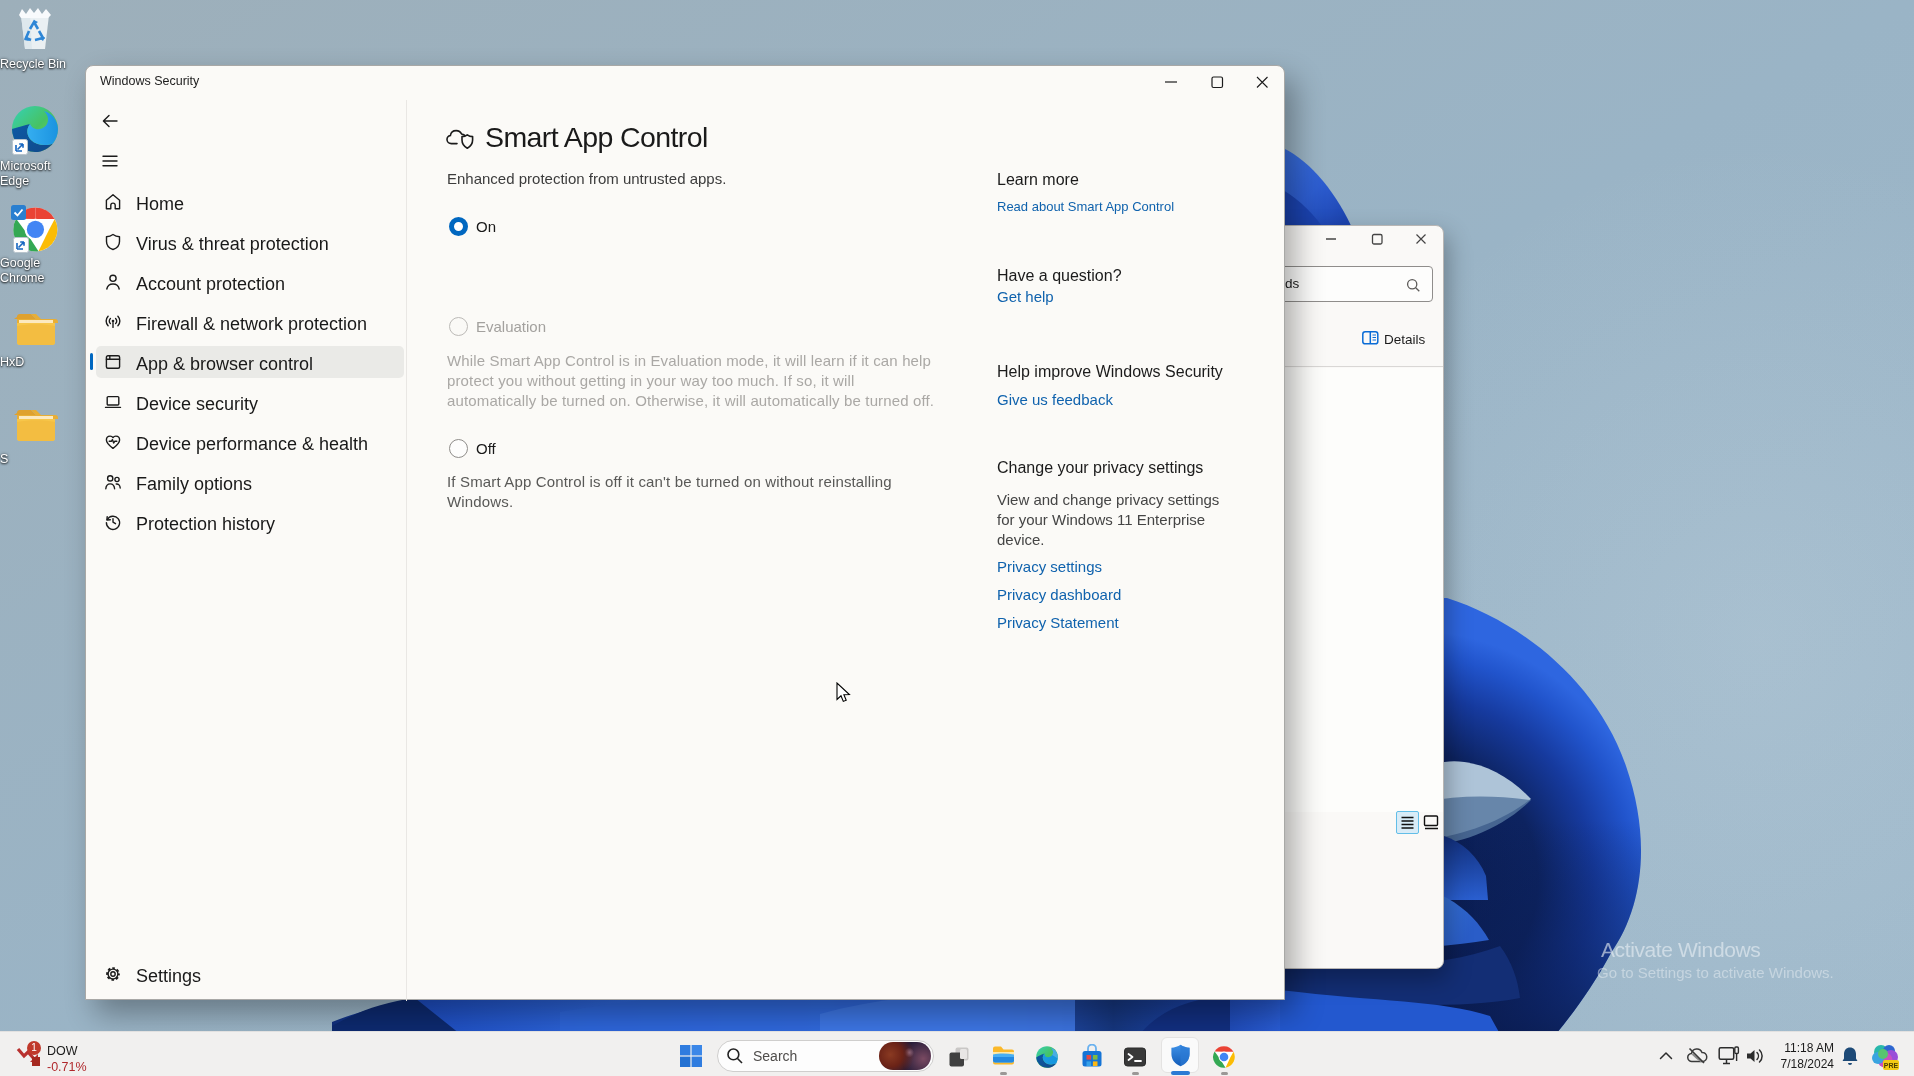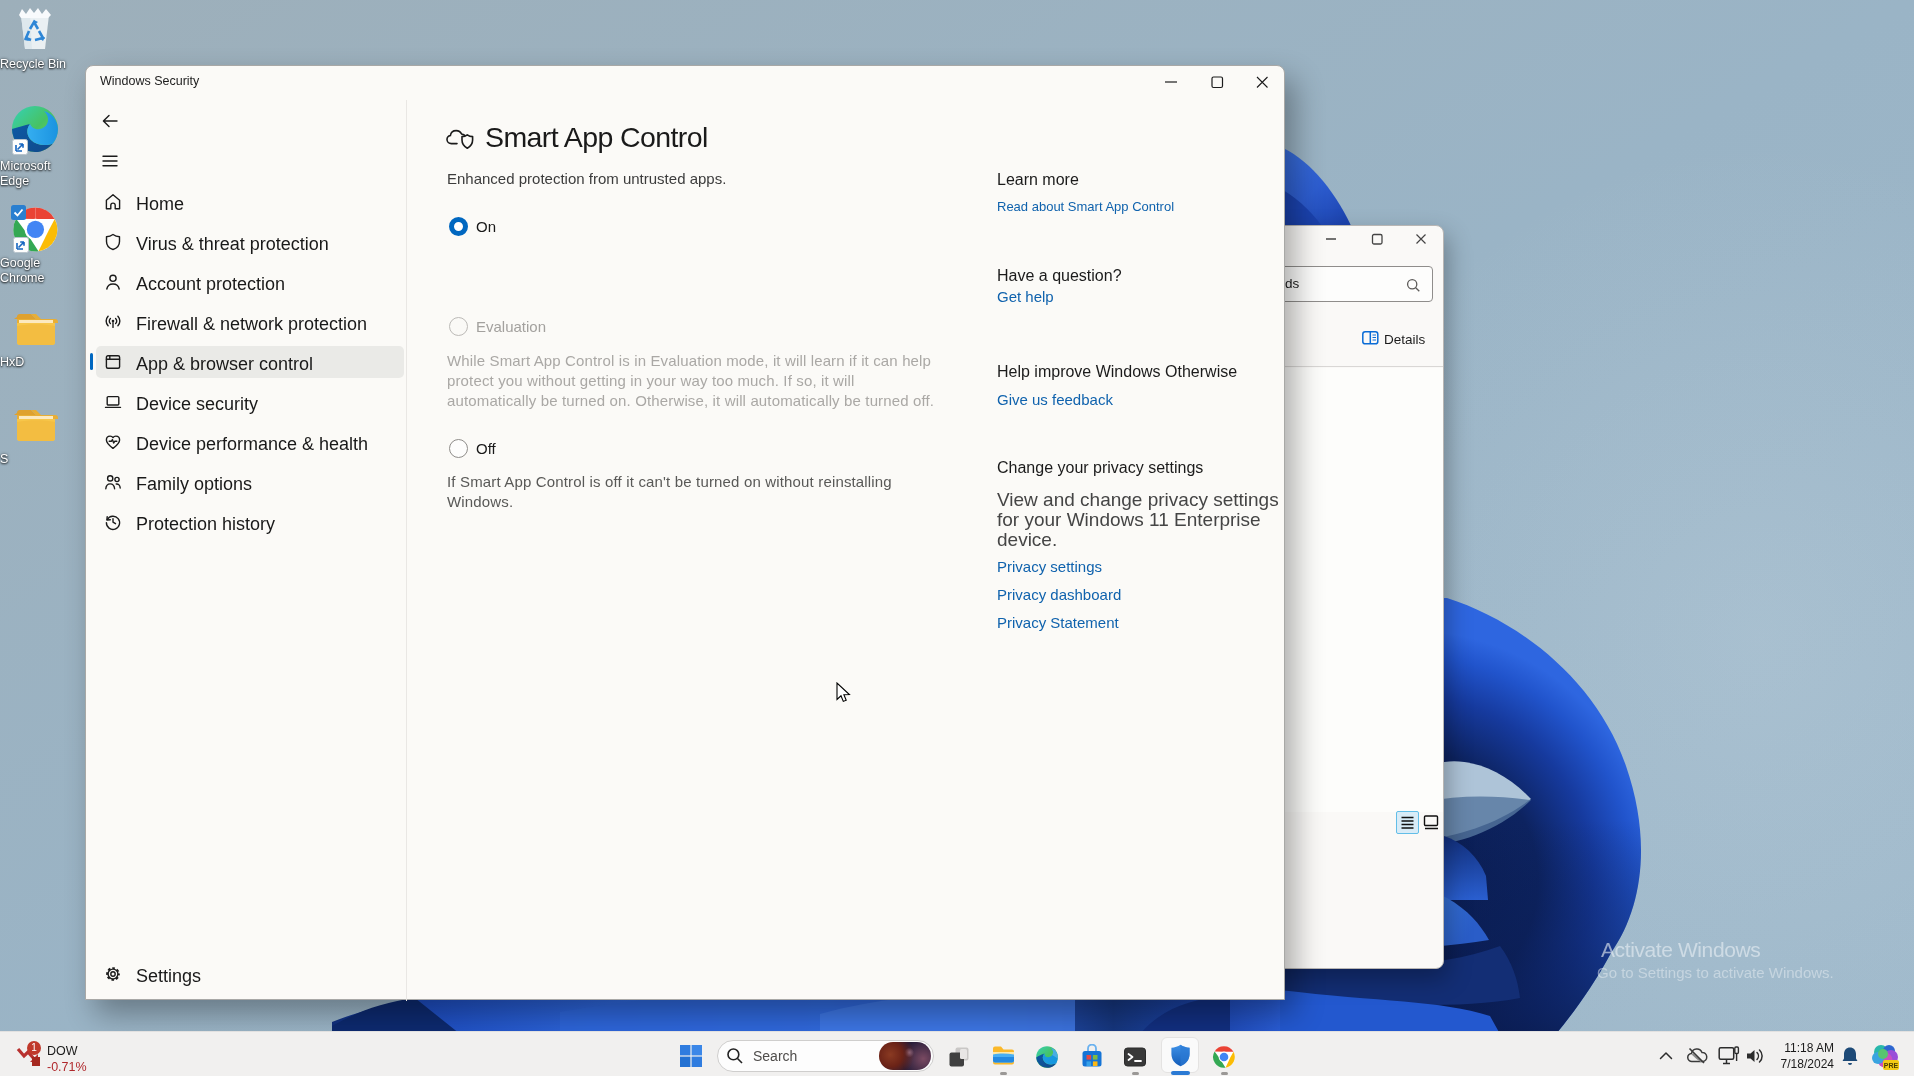--- a/index.html
+++ b/index.html
@@ -331,24 +331,24 @@
   <div class="abs" style="left:390px;top:252px;font-size:15px;color:#a3a19e">Evaluation</div>
   <div class="abs" style="left:361px;top:285px;font-size:15px;line-height:20px;letter-spacing:0.14px;color:#aaa8a5">While Smart App Control is in Evaluation mode, it will learn if it can help<br>protect you without getting in your way too much. If so, it will<br>automatically be turned on. Otherwise, it will automatically be turned off.</div>
   <div class="abs" style="left:363px;top:373px;width:19px;height:19px;border-radius:50%;background:#fdfdfc;border:1.5px solid #8f8d8a"></div>
   <div class="abs" style="left:390px;top:374px;font-size:15px;color:#191919">Off</div>
   <div class="abs" style="left:361px;top:406px;font-size:15px;line-height:20px;letter-spacing:0.16px;color:#595957">If Smart App Control is off it can't be turned on without reinstalling<br>Windows.</div>
 
   <div class="abs" style="left:911px;top:105px;font-size:16px;color:#1b1b1b">Learn more</div>
   <div class="abs" style="left:911px;top:133px;font-size:13px;color:#0f62ad">Read about Smart App Control</div>
   <div class="abs" style="left:911px;top:201px;font-size:16px;color:#1b1b1b">Have a question?</div>
   <div class="abs" style="left:911px;top:222px;font-size:15px;color:#0f62ad">Get help</div>
-  <div class="abs" style="left:911px;top:297px;font-size:16px;color:#1b1b1b">Help improve Windows Otherwise</div>
+  <div class="abs" style="left:911px;top:297px;font-size:16px;color:#1b1b1b">Help improve Windows Security</div>
   <div class="abs" style="left:911px;top:325px;font-size:15px;color:#0f62ad">Give us feedback</div>
   <div class="abs" style="left:911px;top:393px;font-size:16px;color:#1b1b1b">Change your privacy settings</div>
-  <div class="abs" style="left:911px;top:424px;font-size:19px;line-height:20px;color:#454545">View and change privacy settings<br>for your Windows 11 Enterprise<br>device.</div>
+  <div class="abs" style="left:911px;top:424px;font-size:15px;line-height:20px;color:#454545">View and change privacy settings<br>for your Windows 11 Enterprise<br>device.</div>
   <div class="abs" style="left:911px;top:492px;font-size:15px;color:#0f62ad">Privacy settings</div>
   <div class="abs" style="left:911px;top:520px;font-size:15px;color:#0f62ad">Privacy dashboard</div>
   <div class="abs" style="left:911px;top:548px;font-size:15px;color:#0f62ad">Privacy Statement</div>
 </div>
 
 <div class="abs" style="left:1601px;top:938px;font-size:21px;letter-spacing:-0.4px;color:rgba(233,239,244,0.62)">Activate Windows</div>
 <div class="abs" style="left:1597px;top:964px;font-size:15px;color:rgba(233,239,244,0.5)">Go to Settings to activate Windows.</div>
 
 <svg class="abs" style="left:834px;top:682px" width="22" height="24" viewBox="0 0 22 24">
   <path d="M3,1 L3,17.5 L7,13.8 L9.3,19.4 L12.2,18.2 L9.9,12.8 L15.4,12.6 Z" fill="#ffffff" stroke="#000000" stroke-width="1.1"></path>

